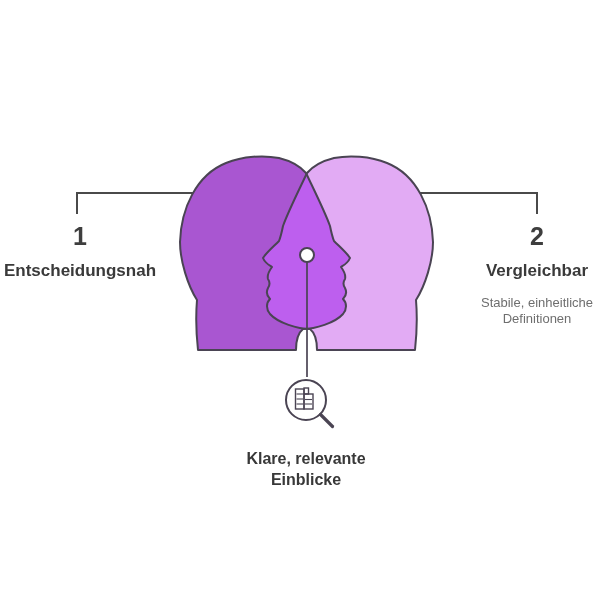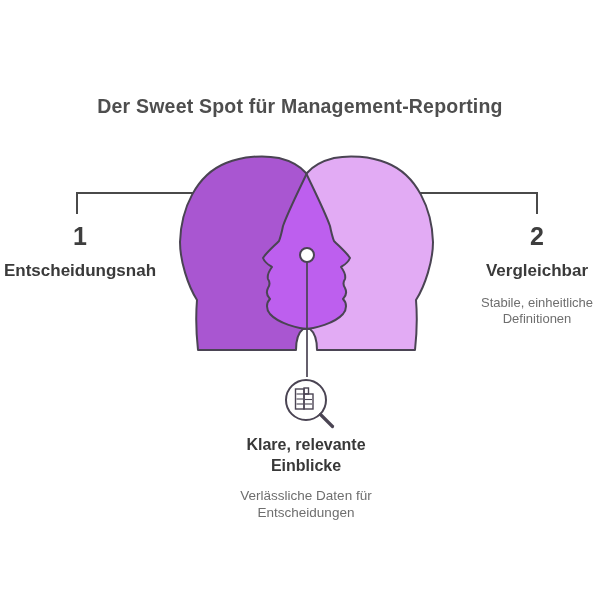--- a/index.html
+++ b/index.html
@@ -10,21 +10,21 @@
   .title{position:absolute;top:95px;left:0;width:600px;text-align:center;
          font-size:19.5px;font-weight:bold;color:#4e4e4e;letter-spacing:.2px;}
   .side-block{position:absolute;top:224px;width:160px;text-align:center;}
   .side-block.left{left:0px;}
   .side-block.right{left:457px;}
   .num{font-size:25px;font-weight:bold;color:#3e3e3e;line-height:1;}
   .label{font-size:17px;font-weight:bold;color:#3a3a3a;margin-top:12px;line-height:1.15;}
   .desc{font-size:13px;color:#6e6e6e;margin-top:14px;line-height:1.25;}
   .bottom-block{position:absolute;top:433px;left:203px;width:206px;text-align:center;}
   .bottom-block .label{font-size:16px;margin-top:0;line-height:1.3;color:#383838;}
-  .bottom-block .label-inner{max-width:175px;margin:2px auto;}
+  .bottom-block .label-inner{max-width:175px;margin:16px auto;}
   .bottom-block .desc{margin-top:10px;line-height:1.3;font-size:13.5px;}
   .bottom-block .desc-inner{max-width:185px;margin:0 auto;}
 </style>
 </head>
 <body>
 
 <div class="canvas">
 
   <svg class="diagram" width="600" height="600" viewBox="0 0 600 600" xmlns="http://www.w3.org/2000/svg">
     <defs>
@@ -75,35 +75,31 @@
         <rect x="304" y="388" width="4.5" height="6"></rect>
         <line x1="296.5" y1="394" x2="303" y2="394" stroke-width="1.1"></line>
         <line x1="296.5" y1="399" x2="303" y2="399" stroke-width="1.1"></line>
         <line x1="296.5" y1="404" x2="303" y2="404" stroke-width="1.1"></line>
         <line x1="305" y1="399.5" x2="312" y2="399.5" stroke-width="1.1"></line>
         <line x1="305" y1="404" x2="312" y2="404" stroke-width="1.1"></line>
       </g>
     </g>
   </svg>
 
-  <div class="title">Der Sweet Spot für Management-Reporting</div>
 
   <div class="side-block left">
     <div class="num">1</div>
     <div class="label">Entscheidungsnah</div>
   </div>
 
   <div class="side-block right">
     <div class="num">2</div>
     <div class="label">Vergleichbar</div>
     <div class="desc">Stabile, einheitliche Definitionen</div>
   </div>
 
   <div class="bottom-block">
     <div class="label">
       <div class="label-inner">Klare, relevante Einblicke</div>
     </div>
-    <div class="desc">
-      <div class="desc-inner">Verlässliche Daten für Entscheidungen</div>
-    </div>
   </div>
 
 </div>
 
 </body></html>

